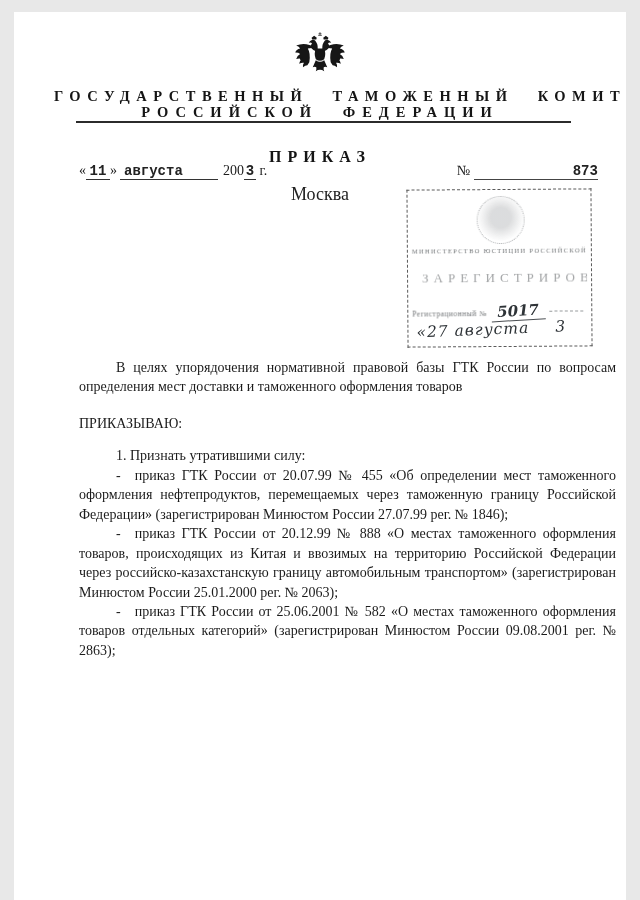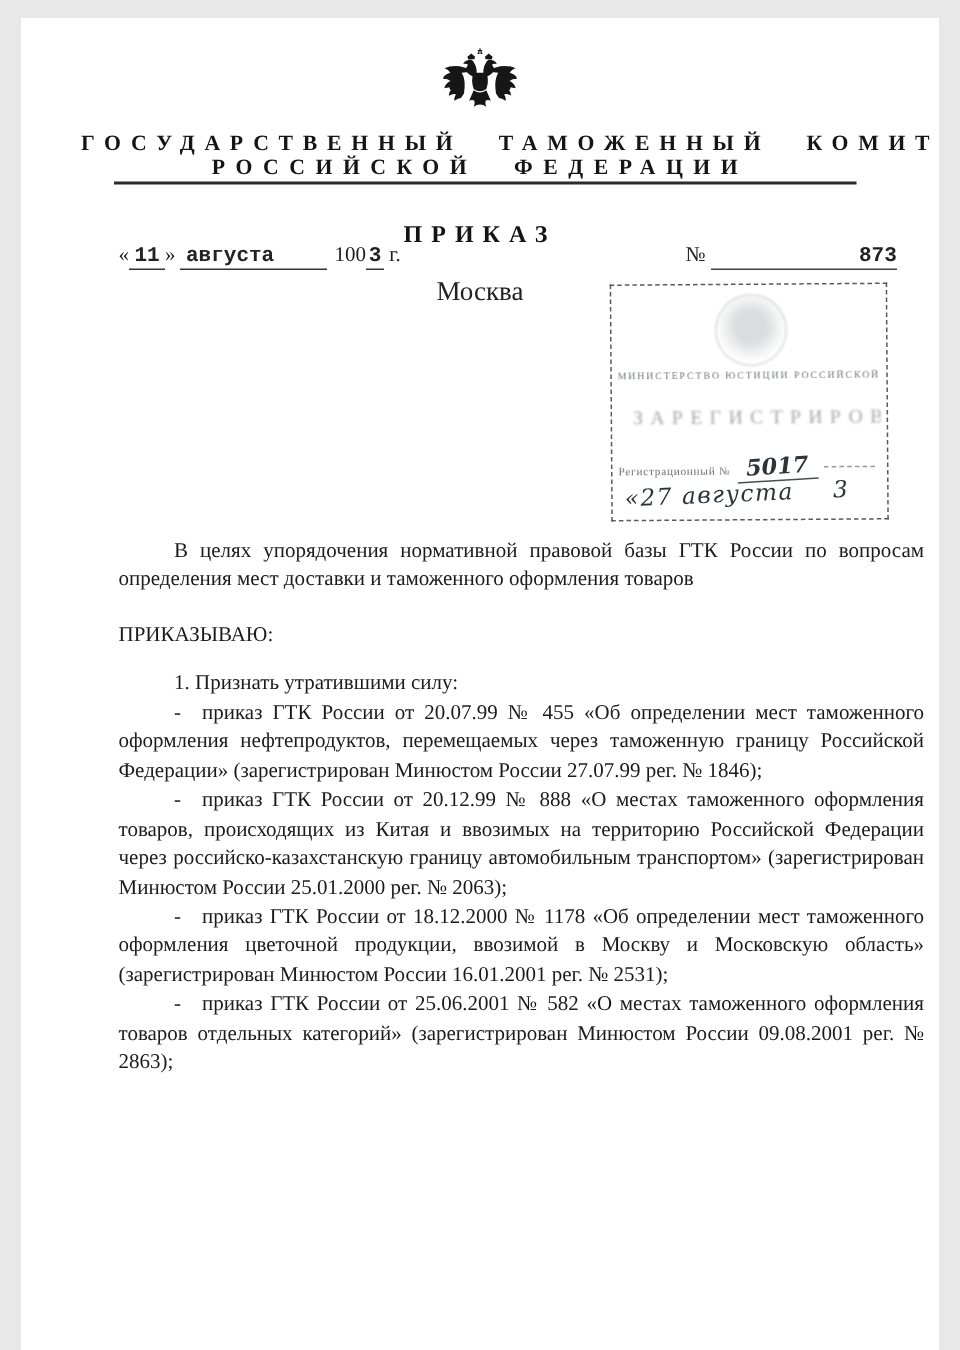--- a/index.html
+++ b/index.html
@@ -87,21 +87,21 @@
     </svg>
   </div>
 
   <div class="org org1">ГОСУДАРСТВЕННЫЙ ТАМОЖЕННЫЙ КОМИТЕТ</div>
   <div class="org org2">РОССИЙСКОЙ ФЕДЕРАЦИИ</div>
   <div class="rule"></div>
 
   <div class="order-title">ПРИКАЗ</div>
 
   <div class="date-line">
-    <span>«</span><span class="fill fill-day">11</span><span>»</span><span class="fill fill-month">августа</span><span>100</span><span class="fill fill-year">3</span>&nbsp;<span>г.</span>
+    <span>«</span><span class="fill fill-day">11</span><span>»</span><span class="fill fill-month">августа</span><span>200</span><span class="fill fill-year">3</span>&nbsp;<span>г.</span>
   </div>
 
   <div class="num-line">
     <span>№</span>&nbsp;<span class="fill fill-num">873</span>
   </div>
 
   <div class="city">Москва</div>
 
   <div class="stamp">
     <div class="stamp-seal"></div>
@@ -116,17 +116,16 @@
     </div>
   </div>
 
 
   <div class="body">
     <p>В целях упорядочения нормативной правовой базы ГТК России по вопросам определения мест доставки и таможенного оформления товаров</p>
     <p class="command">ПРИКАЗЫВАЮ:</p>
     <p class="list-head">1. Признать утратившими силу:</p>
     <p>- приказ ГТК России от 20.07.99 № 455 «Об определении мест таможенного оформления нефтепродуктов, перемещаемых через таможенную границу Российской Федерации» (зарегистрирован Минюстом России 27.07.99 рег. № 1846);</p>
     <p>- приказ ГТК России от 20.12.99 № 888 «О местах таможенного оформления товаров, происходящих из Китая и ввозимых на территорию Российской Федерации через российско-казахстанскую границу автомобильным транспортом» (зарегистрирован Минюстом России 25.01.2000 рег. № 2063);</p>
-    <p>- приказ ГТК России от 18.12.2000 № 1178 «Об определении мест таможенного оформления цветочной продукции, ввозимой в Москву и Московскую область» (зарегистрирован Минюстом России 16.01.2001 рег. № 2531);</p>
     <p>- приказ ГТК России от 25.06.2001 № 582 «О местах таможенного оформления товаров отдельных категорий» (зарегистрирован Минюстом России 09.08.2001 рег. № 2863);</p>
   </div>
 
 </div>
 
 </body></html>

